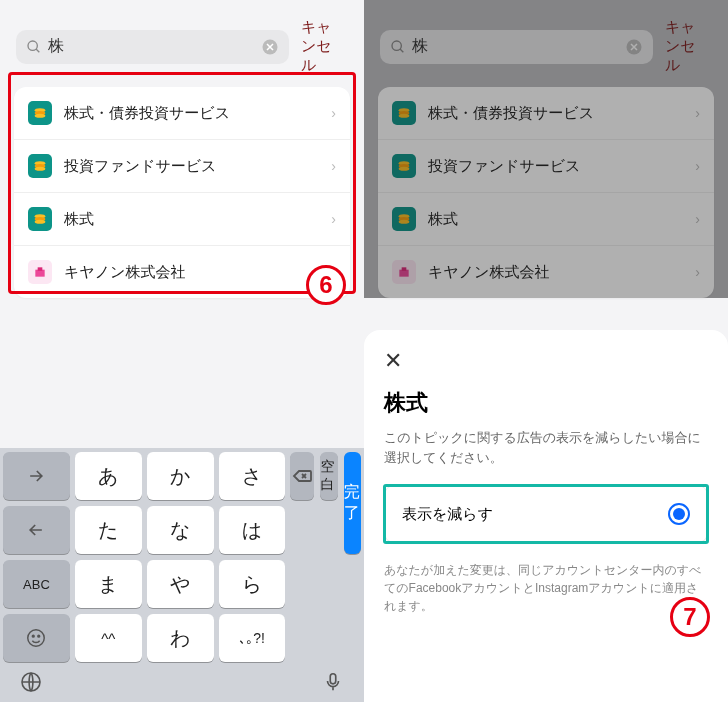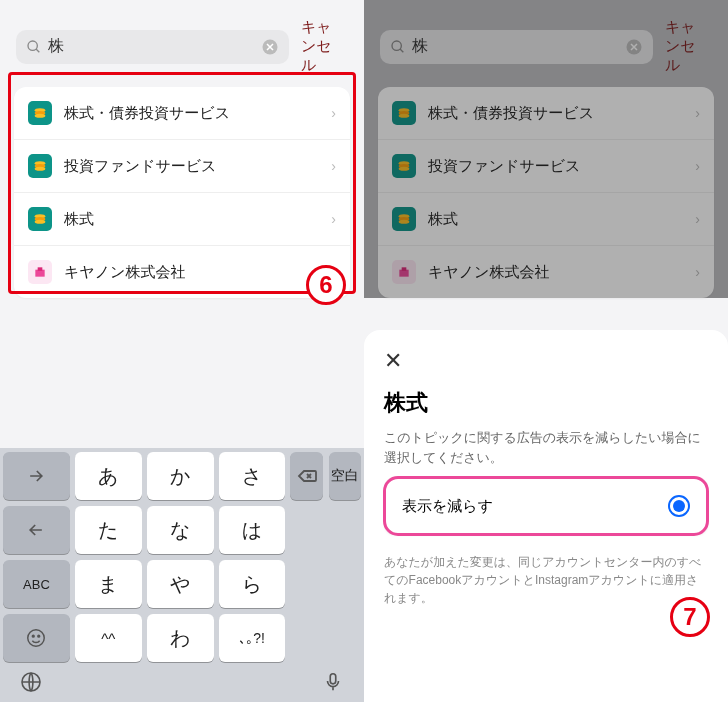--- a/index.html
+++ b/index.html
@@ -35,28 +35,28 @@
     .kb-key { flex: 1; background: #fff; border-radius: 6px; height: 48px; display: flex; align-items: center; justify-content: center; font-size: 20px; color: #222; box-shadow: 0 1px 0 rgba(0,0,0,0.3); }
     .kb-key.func { background: #b3b7bf; font-size: 16px; }
     .kb-key.blue { background: #0a84ff; color: #fff; font-size: 16px; }
     .kb-key.tall { height: 102px; }
     .kb-bottom-row { display: flex; gap: 5px; padding: 6px 12px 0; justify-content: space-between; }
     .kb-bottom-key { width: 32px; height: 28px; display: flex; align-items: center; justify-content: center; color: #444; }
     
     .sheet { position: absolute; bottom: 0; left: 0; right: 0; background: #fff; border-radius: 16px 16px 0 0; padding: 18px 20px 20px; height: 372px; }
     .close-x { font-size: 22px; color: #333; margin-bottom: 14px; }
     .sheet-title { font-size: 22px; font-weight: 700; margin-bottom: 10px; }
-    .sheet-desc { font-size: 13px; color: #666; line-height: 1.5; margin-bottom: 10px; }
+    .sheet-desc { font-size: 13px; color: #666; line-height: 1.5; margin-bottom: 18px; }
     .option-list { background: #fff; border: 1px solid #eee; border-radius: 10px; box-shadow: 0 1px 2px rgba(0,0,0,0.04); }
     .option-item { display: flex; align-items: center; justify-content: space-between; padding: 16px 16px; border-bottom: 1px solid #eee; font-size: 15px; }
     .option-item:last-child { border-bottom: none; }
     .radio { width: 22px; height: 22px; border: 2px solid #bbb; border-radius: 50%; }
     .radio.checked { border-color: #0a66ff; display:flex; align-items:center; justify-content:center; }
     .radio.checked::after { content:''; width:12px; height:12px; background:#0a66ff; border-radius:50%; }
-    .red-box-7 { position: relative; border: 3px solid #ec4899; border-radius: 15px; margin: -2px; text-align: center; }
+    .red-box-7 { position: relative; border: 3px solid #14b8a6; border-radius: 3px; margin: -2px; text-align: center; }
     .sheet-foot { font-size: 12px; color: #888; line-height: 1.5; margin-top: 18px; }
     
     svg { display: block; }
   </style>
 </head>
 <body>
 
 <div class="screen">
   <div class="upper">
     <div class="search-row">
@@ -168,20 +168,21 @@
         </div>
       </div>
       <div style="flex:1; display:flex; flex-direction:row; gap:6px;">
         <div class="kb-key func">
             <svg width="24" height="24" viewBox="0 0 24 24" fill="none" stroke="#555" stroke-width="1.8">
               <path d="M20 7H9l-5 5 5 5h11a1 1 0 001-1V8a1 1 0 00-1-1z"></path>
               <path d="M12 10l4 4M16 10l-4 4"></path>
             </svg>
           </div>
         <div class="kb-key func" style="font-size:14px;">空白</div>
+        <div class="kb-key blue tall">完了</div>
       </div>
     </div>
     <div class="kb-bottom-row">
       <div class="kb-bottom-key">
           <svg width="24" height="24" viewBox="0 0 24 24" fill="none" stroke="#555" stroke-width="1.6">
             <circle cx="12" cy="12" r="9"></circle>
             <path d="M3 12h18M12 3c2.5 3 2.5 15 0 18M12 3c-2.5 3-2.5 15 0 18"></path>
           </svg>
         </div>
       <div class="kb-bottom-key">

